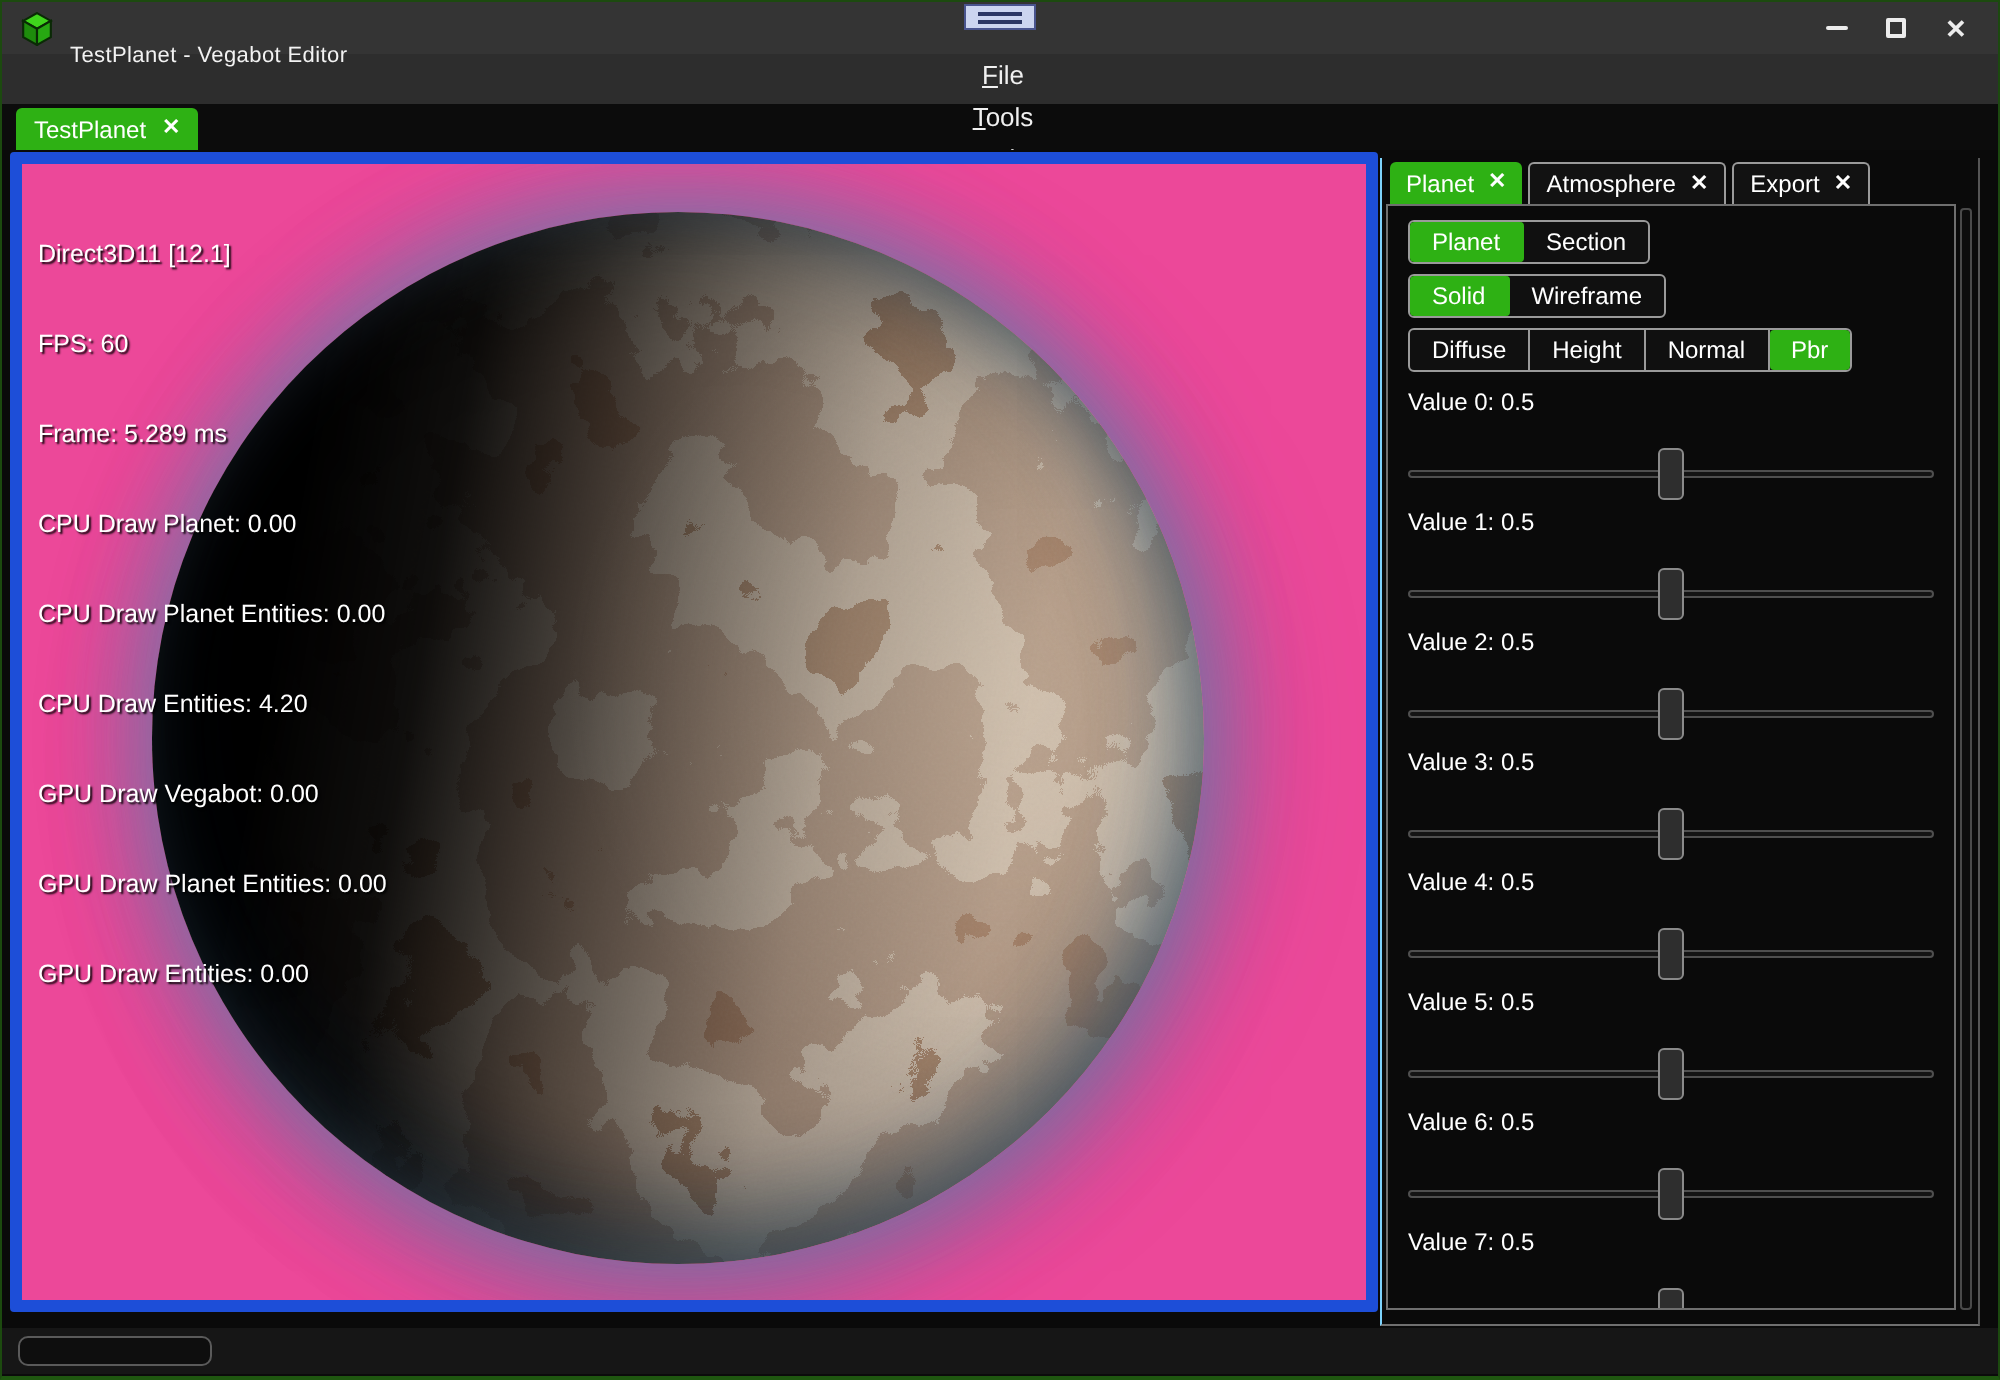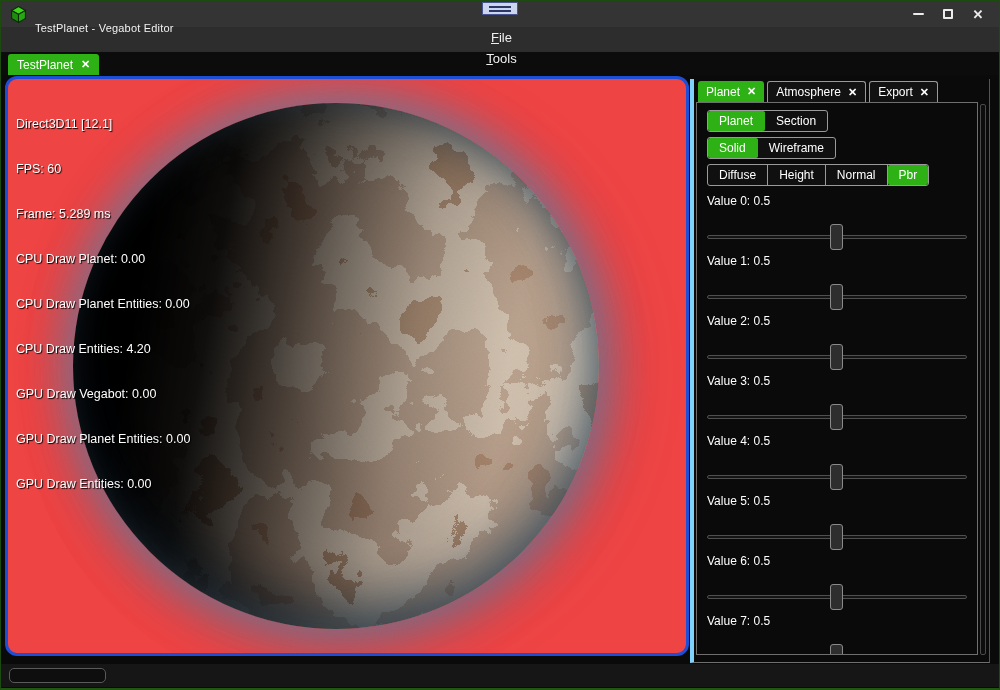--- a/index.html
+++ b/index.html
@@ -37,21 +37,21 @@
   .tabstrip { height:23px; background:#0c0c0c; display:flex; align-items:flex-end; padding-left:7px; }
   .doc-tab {
     height:21px; background:#2eb114; border-radius:3px 3px 0 0;
     display:flex; align-items:center; padding:0 9px; font-size:12px; gap:8px; color:#fff;
   }
   .tab-close { font-size:11px; font-weight:bold; line-height:1; }
   
   .main { position:relative; height:589px; background:#0a0a0a; }
   .viewport {
     position:absolute; left:4px; top:1px; width:684px; height:580px;
-    background:#ef4444; border:3px solid #1d4ed8; border-radius:12px; overflow:hidden;
+    background:#ec4899; border:6px solid #1d4ed8; border-radius:2px; overflow:hidden;
   }
   .planet-layer { position:absolute; left:65px; top:24px; width:526px; height:526px; border-radius:50%; }
   .planet-glow {
     box-shadow:
       0 0 46px 10px rgba(72,128,168,0.35),
       14px 6px 64px 6px rgba(66,120,160,0.22),
       0 -10px 44px 2px rgba(95,155,200,0.28),
       0 14px 48px 4px rgba(50,115,140,0.26);
   }
   .planet-tex { overflow:hidden; }
@@ -67,21 +67,21 @@
       inset 0 -22px 55px rgba(15,35,55,0.45),
       inset 0 0 30px rgba(0,0,0,0.35);
   }
   .debug {
     position:absolute; left:8px; top:8px; font-size:12.5px; line-height:15px;
     color:#ffffff; text-shadow:1px 1px 1px rgba(0,0,0,0.95); white-space:pre;
   }
   
   .panel {
     position:absolute; left:689px; top:4px; width:300px; height:584px;
-    border-left:4px solid #7dd3fc; border-right:1px solid #555; border-bottom:1px solid #6f6f6f;
+    border-left:1px solid #7dd3fc; border-right:1px solid #555; border-bottom:1px solid #6f6f6f;
   }
   .panel-tabs { height:23px; display:flex; align-items:flex-end; gap:3px; padding-left:4px; }
   .panel-tab {
     height:21px; display:flex; align-items:center; padding:0 8px; gap:7px;
     font-size:12px; color:#fff; border-radius:3px 3px 0 0;
   }
   .panel-tab.active { background:#2eb114; }
   .panel-tab.inactive { background:#121212; border:1px solid #9a9a9a; border-bottom:none; }
   .panel-content {
     position:absolute; left:2px; right:11px; top:23px; bottom:7px;

